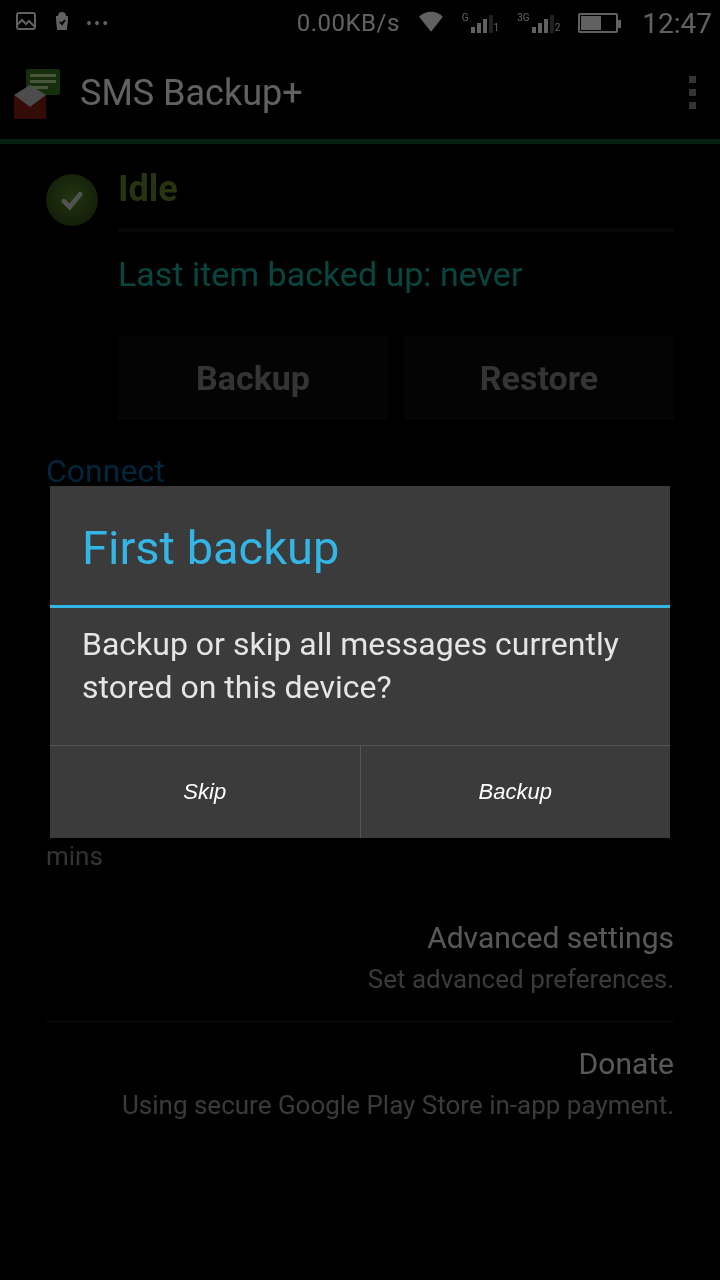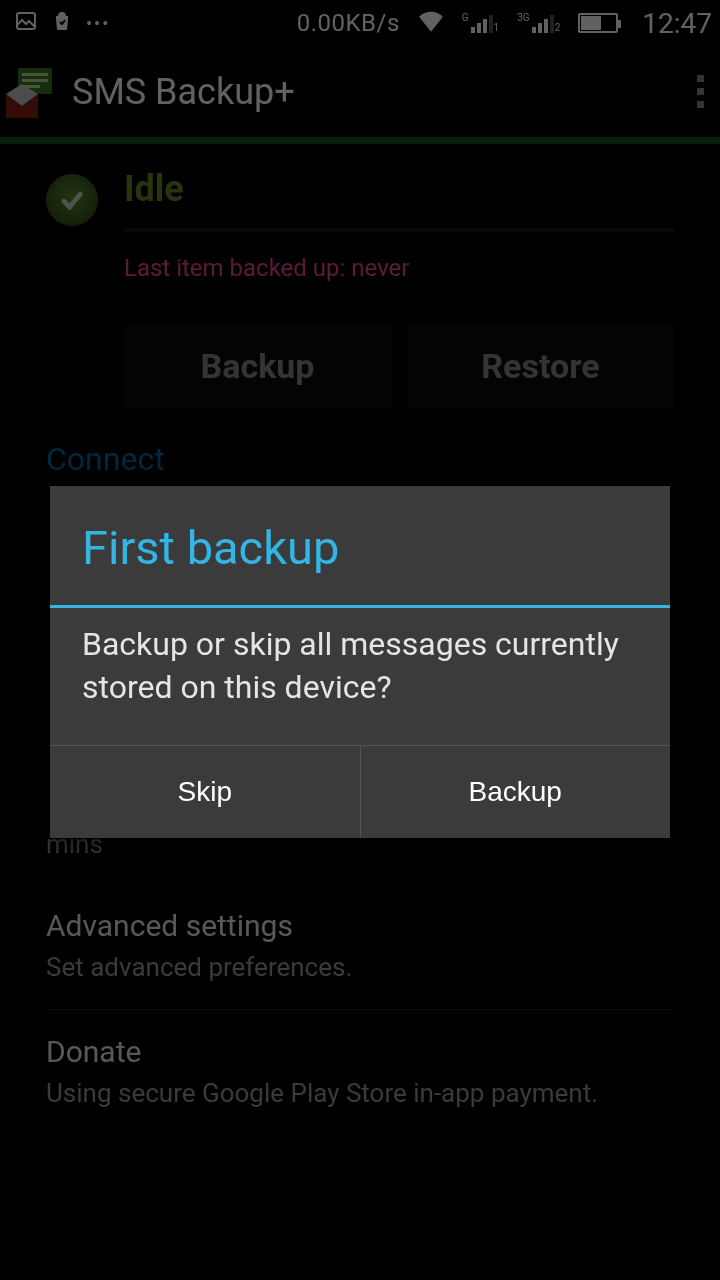--- a/index.html
+++ b/index.html
@@ -14,50 +14,50 @@
   .sig { display: inline-flex; align-items: flex-end; gap: 2px; height: 20px; }
   .sig span { width: 4px; background: #fff; display: inline-block; }
   .sig .b1{height:6px}.sig .b2{height:10px}.sig .b3{height:14px}.sig .b4{height:18px;background:#555}
   .sig-wrap { display: inline-flex; align-items: flex-start; }
   .sig-sup { font-size: 10px; line-height: 10px; margin-right: 2px; color:#fff; }
   .sig-sub { font-size: 10px; line-height: 10px; margin-left: 1px; color:#fff; align-self:flex-end; }
   .battery { position:relative; width: 40px; height: 20px; border: 2px solid #fff; border-radius: 2px; display:inline-block; }
   .battery::after { content:""; position:absolute; right:-5px; top:5px; width:3px; height:8px; background:#fff; }
   .battery .fill { position:absolute; left:1px; top:1px; bottom:1px; width:55%; background:#fff; }
   
-  .app-bar { height: 98px; display: flex; align-items: center; padding: 0 2px; border-bottom: 7px solid #14532d; }
+  .app-bar { height: 98px; display: flex; align-items: center; padding: 0 10px; border-bottom: 5px solid #14532d; }
   .app-bar .app-icon { width: 56px; height: 56px; margin-right: 14px; position: relative; }
   .app-title { font-size: 36px; color: #fff; flex: 1; }
   .overflow { width: 36px; display:flex; flex-direction:column; align-items:center; gap:6px; }
   .overflow span { width:7px; height:7px; background:#888; display:block; }
   
   .content { padding: 24px 46px 0 46px; }
-  .status-block { display:flex; align-items:flex-start; gap: 26px; }
+  .status-block { display:flex; align-items:flex-start; gap: 20px; }
   .check-badge { width: 52px; height: 52px; border-radius: 50%; background: radial-gradient(circle at 50% 45%, #5a8a2b 0%, #365417 70%, #1a2a0c 100%); display:flex; align-items:center; justify-content:center; margin-top:6px; }
   .status-texts { flex:1; }
   .idle-label { font-size: 36px; font-weight: 700; color: #6a8a2c; margin-bottom: 18px; }
   .status-divider { height: 4px; background: #141414; margin-bottom: 22px; }
-  .last-item { font-size: 24px; color: #ec4899; }
+  .last-item { font-size: 34px; color: #14b8a6; }
   .btn-row { display:flex; gap: 16px; margin-top: 42px; }
   .big-btn { flex:1; height: 84px; background:#0b0b0b; display:flex; align-items:center; justify-content:center; font-size:34px; font-weight:700; color:#888; }
   .section-header { font-size: 32px; color:#0369a1; margin-top: 32px; }
-  .pref-list { margin-top: 0; }
+  .pref-list { margin-top: 0; text-align: right; }
   .pref-row { padding: 24px 0; border-top: 1px solid #222; }
   .pref-row:first-child { border-top: none; }
   .pref-title { color:#e8e8e8; font-size:30px; margin-bottom:8px; }
   .pref-sub { color:#999; font-size:26px; line-height:1.3; }
   
   .dim { position:absolute; inset:0; background: rgba(0,0,0,0.62); }
   
   .dialog { position:absolute; left:50px; right:50px; top:486px; background:#3b3b3b; box-shadow: 0 8px 24px rgba(0,0,0,0.6); }
   .dialog-title { color:#33b5e5; font-size:47px; padding: 34px 32px 30px 32px; }
   .dialog-sep { height:3px; background:#33b5e5; }
   .dialog-body { color:#e5e5e5; font-size:32px; line-height:1.35; padding: 15px 32px 36px 32px; }
   .dialog-actions { display:flex; border-top:1px solid #555; }
-  .dialog-actions button { flex:1; background:none; border:none; color:#fff; font-size:28px; height:92px; cursor:pointer; }
+  .dialog-actions button { flex:1; background:none; border:none; color:#fff; font-size:22px; height:92px; cursor:pointer;font-style:italic; }
   .dialog-actions .vsep { width:1px; background:#555; }
 </style>
 </head>
 <body>
 
 <div class="screen">
 
   <div class="status-bar">
     <div class="status-left">
       <span>

